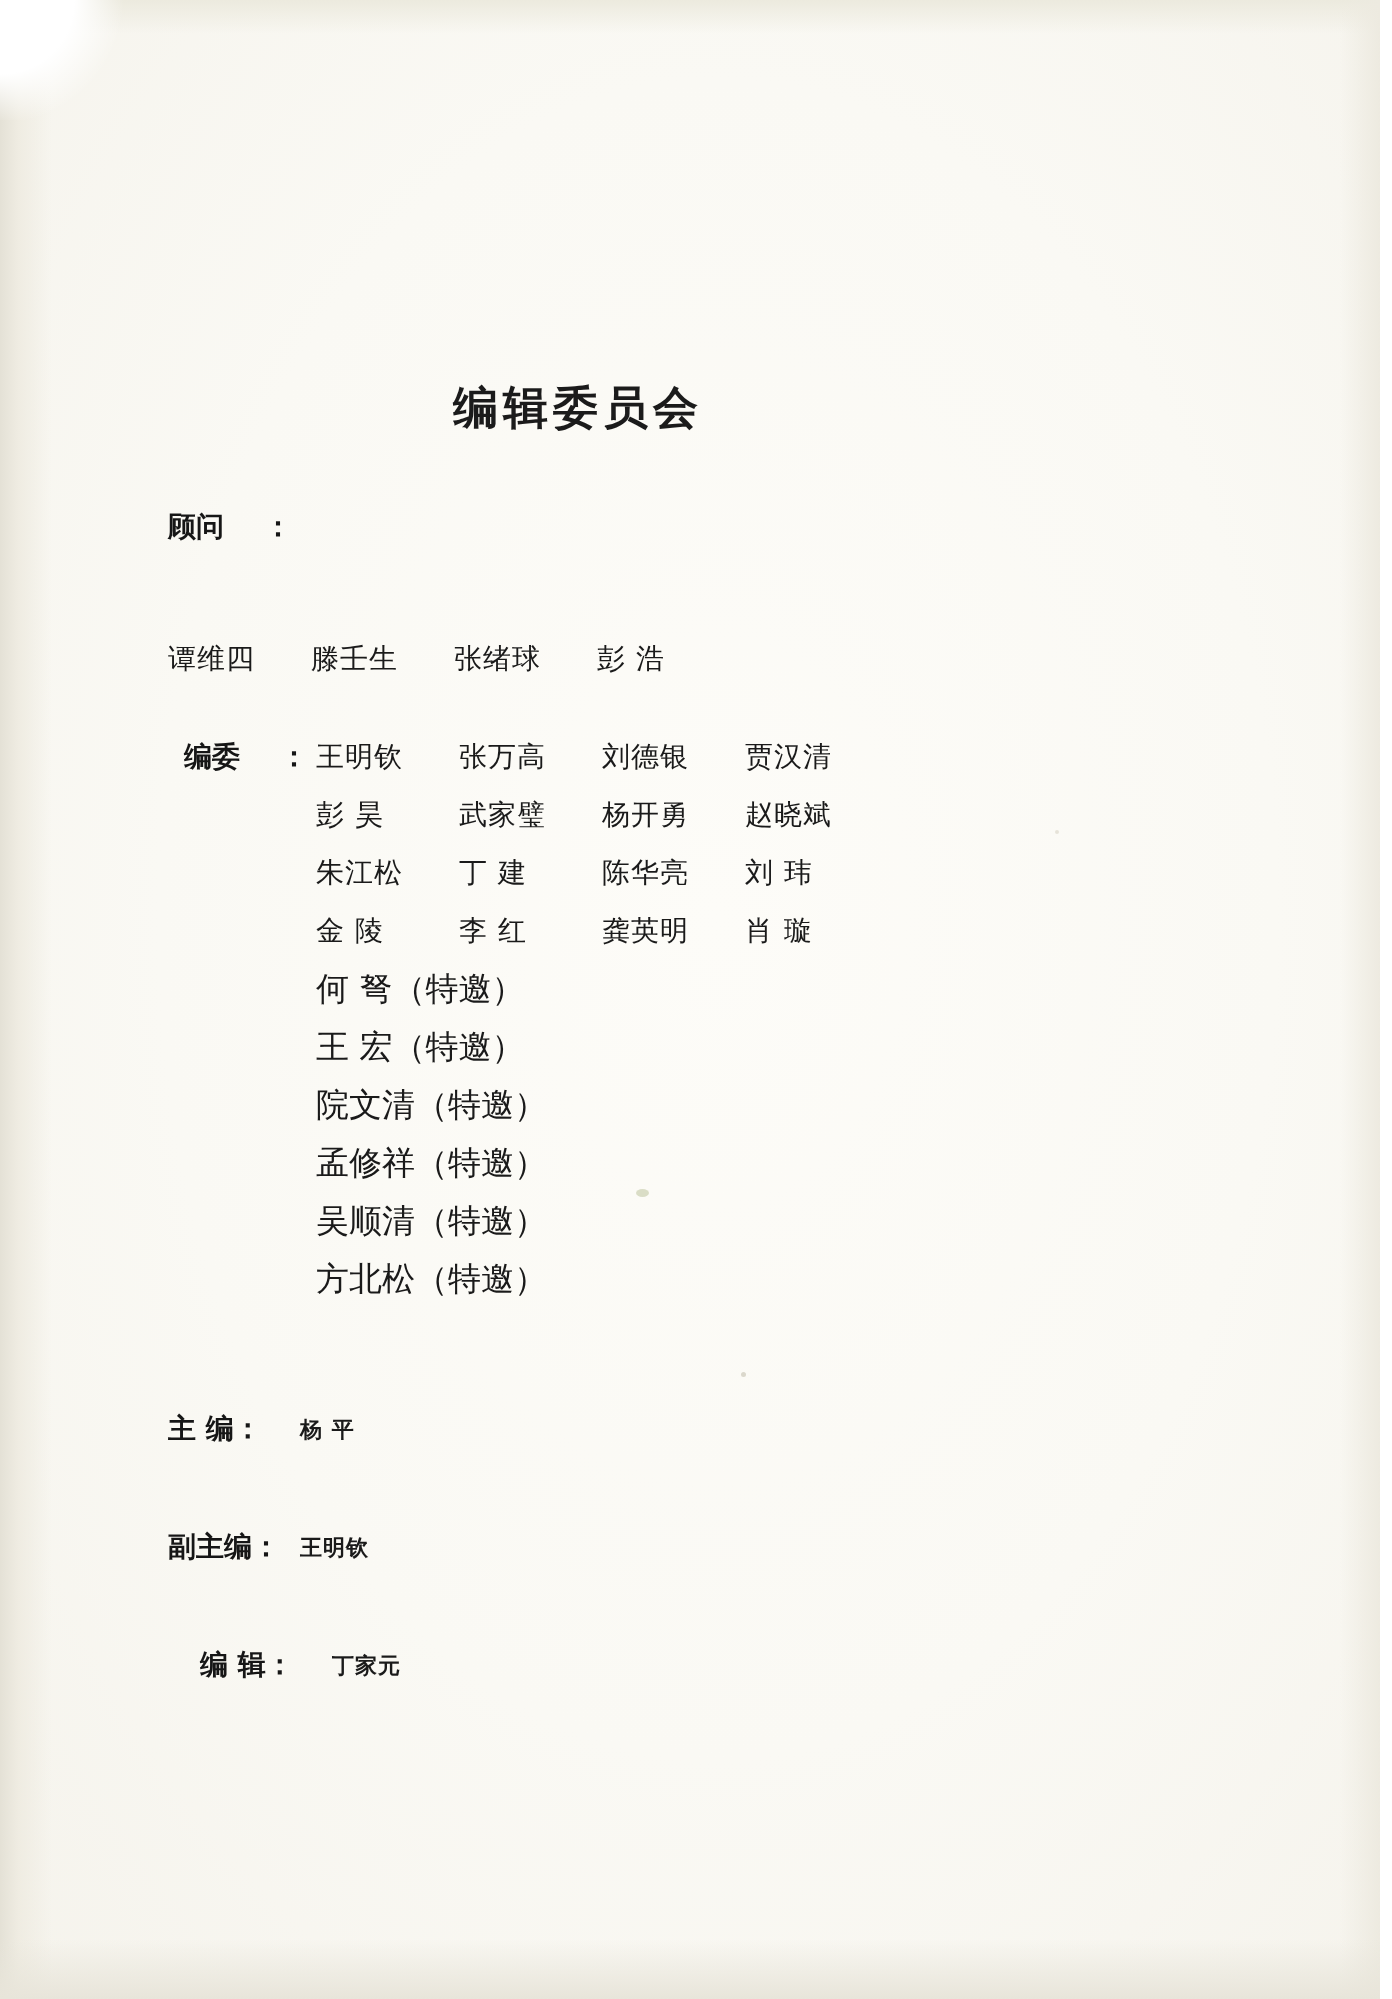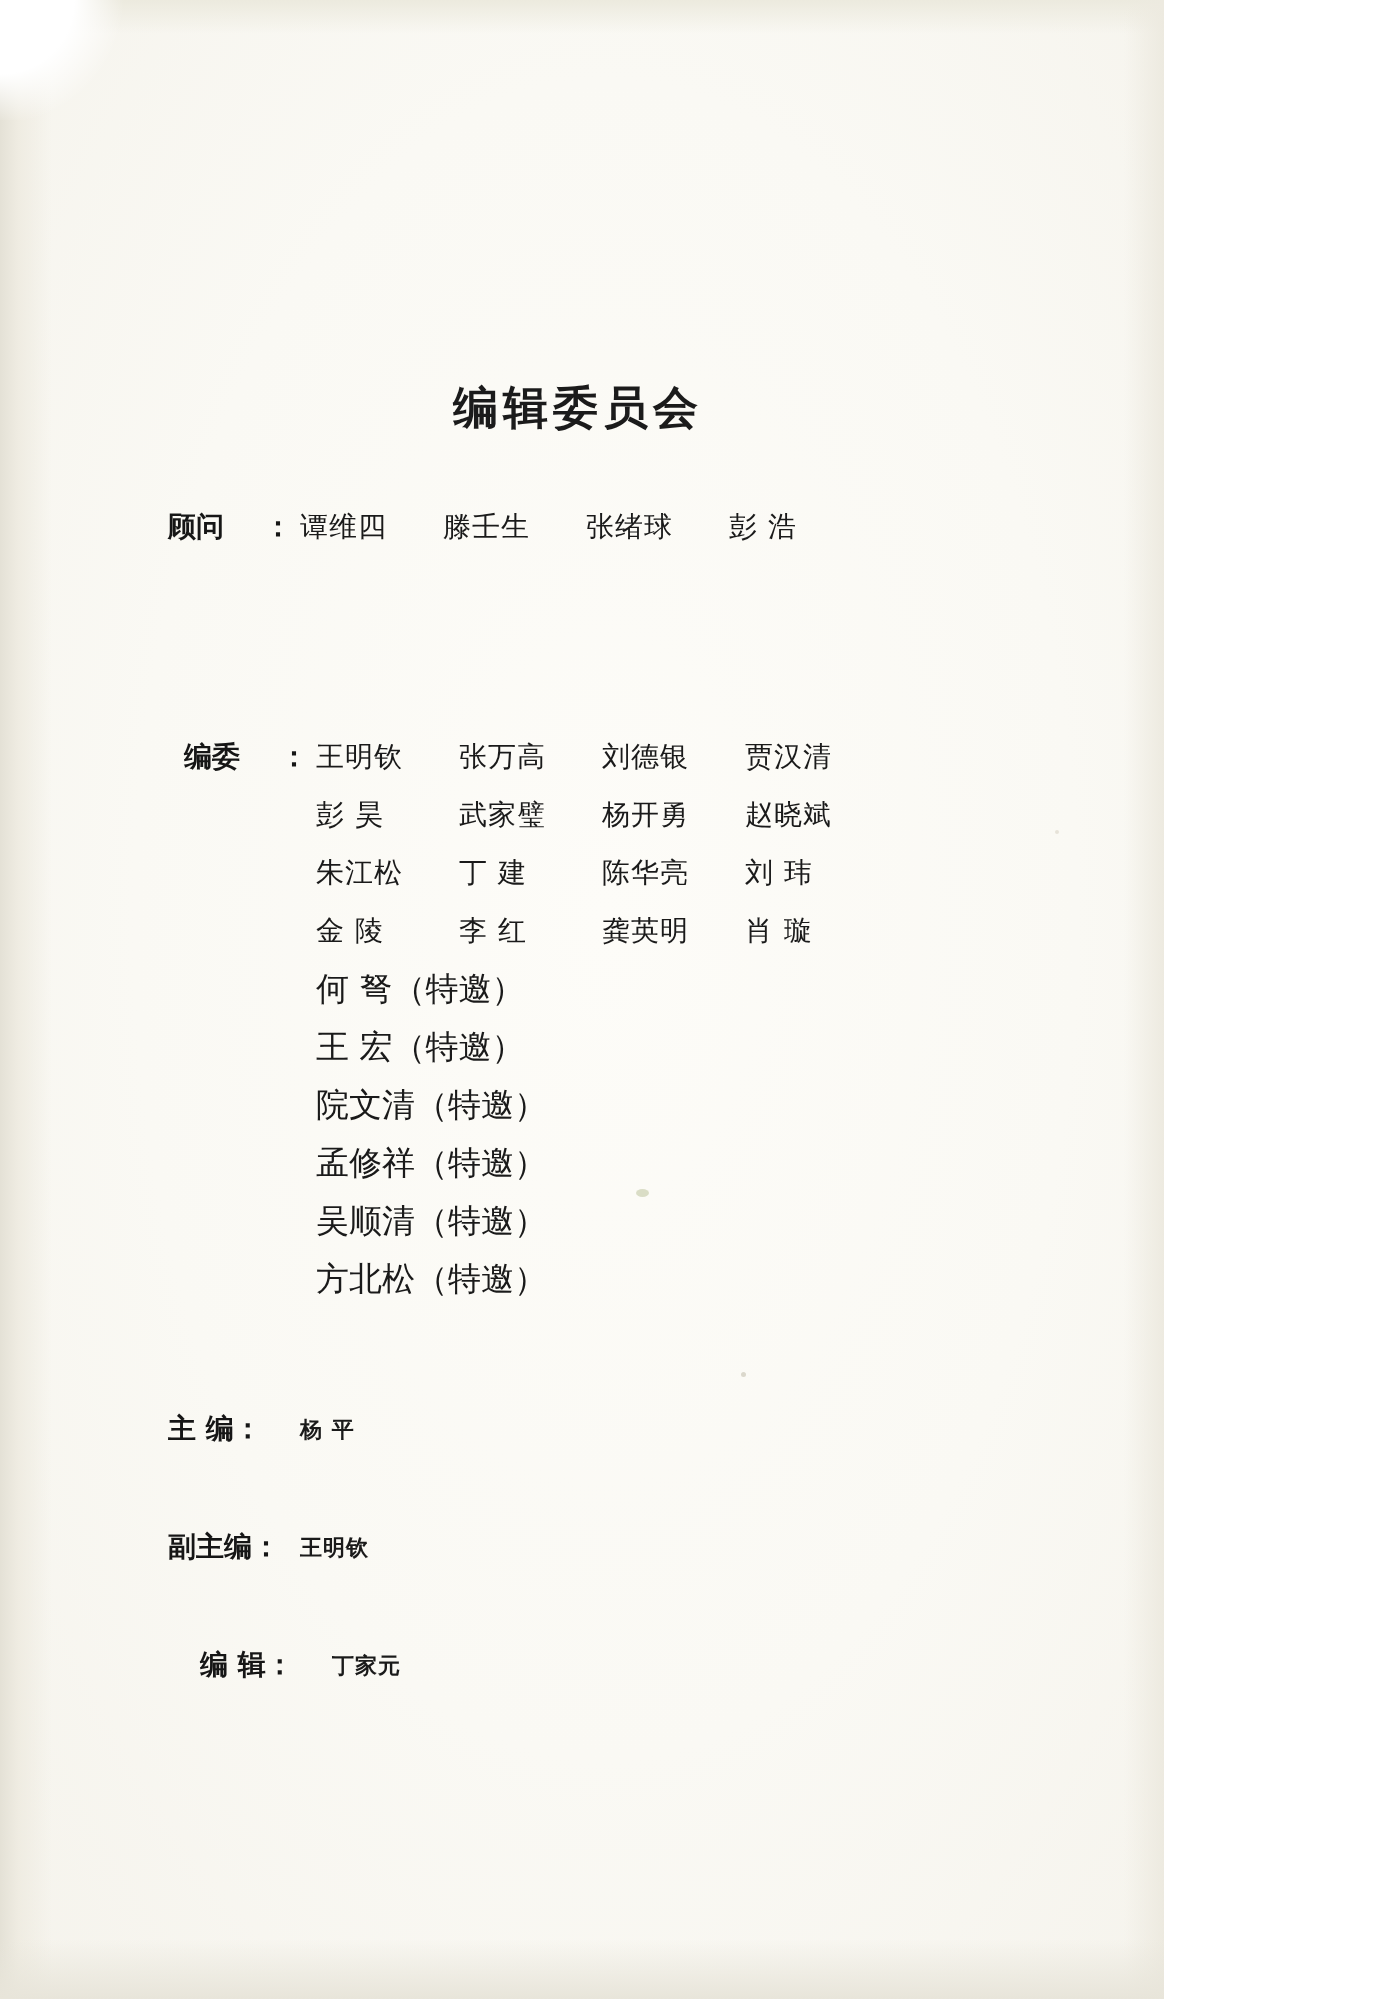--- a/index.html
+++ b/index.html
@@ -10,21 +10,21 @@
     width: 1392px;
     height: 1999px;
     background: #ffffff;
     font-family: "DejaVu Serif", "Liberation Serif", serif;
     overflow: hidden;
   }
 
   
   .page {
     position: relative;
-    width: 1164px;
+    width: 1380px;
     height: 1999px;
     background:
       radial-gradient(ellipse at 52% 46%, #fdfcf8 0%, #faf9f4 55%, #f5f3ec 100%);
   }
 
   
   .edge-left {
     position: absolute;
     left: 0; top: 0;
     width: 52px; height: 100%;
@@ -183,21 +183,21 @@
   <div class="speck s1"></div>
   <div class="speck s2"></div>
   <div class="speck s3"></div>
 
   <div class="content">
 
     <div class="doc-title">
       <span class="doc-title-inner">编辑委员会</span>
     </div>
 
-    <div class="block" style="left:168px; top:498px;">
+    <div class="block" style="left:168px; top:498px;flex-direction:column;">
       <div class="label">
         <span class="spread">顾问</span><span class="colon">：</span>
       </div>
       <div class="rows">
         <div class="row">
           <div class="cell"><span class="name3">谭维四</span></div>
           <div class="cell"><span class="name3">滕壬生</span></div>
           <div class="cell"><span class="name3">张绪球</span></div>
           <div class="cell"><span class="name3">彭  浩</span></div>
         </div>

